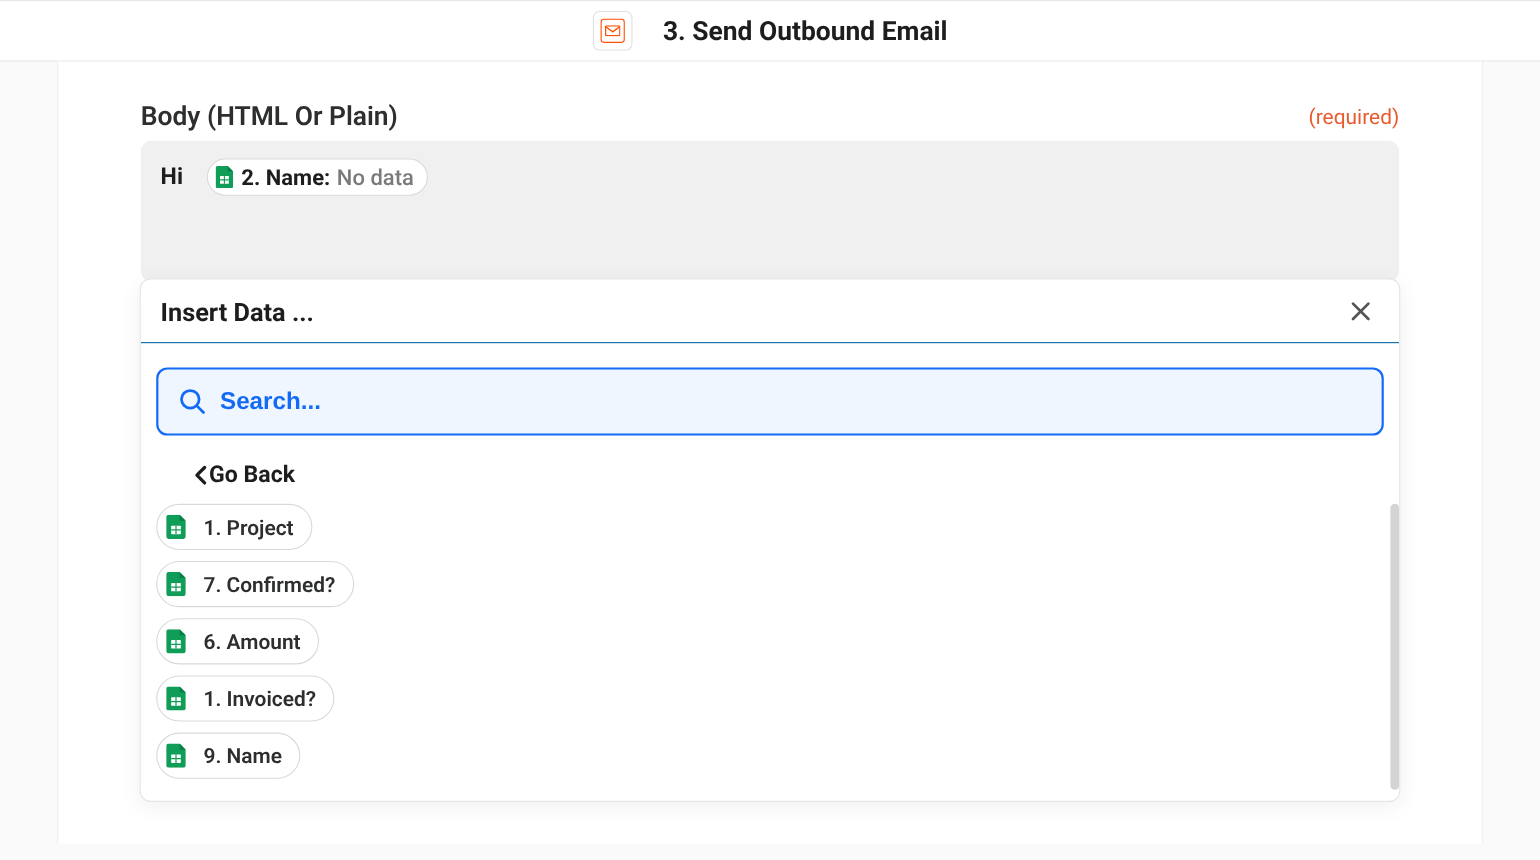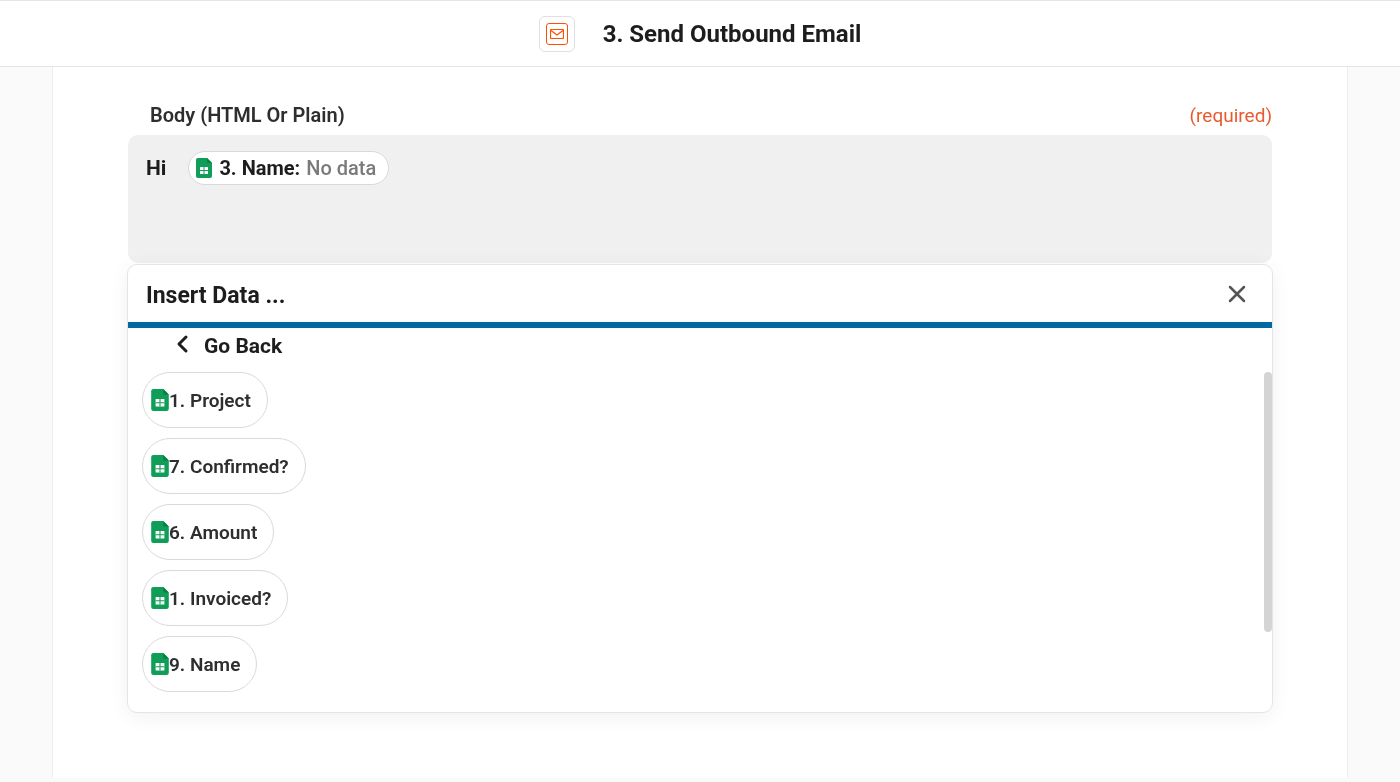--- a/index.html
+++ b/index.html
@@ -8,21 +8,21 @@
       background: #fafafa;
       color: #2d2e2e;
       width: 1400px;
       height: 782px;
       overflow: hidden;
     }
     .header {
       background: #fff;
       border-top: 1px solid #e5e5e5;
       border-bottom: 1px solid #e5e5e5;
-      height: 67px;
+      height: 56px;
       display: flex;
       align-items: center;
       justify-content: center;
       gap: 28px;
     }
     .email-icon-wrap {
       width: 36px;
       height: 36px;
       border: 1px solid #e0e0e0;
       border-radius: 6px;
@@ -61,24 +61,23 @@
       border-left: 1px solid #eee;
       border-right: 1px solid #eee;
     }
     .field-header {
       display: flex;
       justify-content: space-between;
       align-items: center;
       margin-bottom: 8px;
     }
     .field-label {
-      font-size: 20px;
+      font-size: 24px;
       font-weight: 600;
       color: #2d2e2e;
-      margin-left: 22px;
     }
     .required {
       font-size: 19px;
       color: #e95b2f;
       text-align: right;
     }
     .body-box {
       background: #f0f0f0;
       border-radius: 10px;
       padding: 16px 18px;
@@ -131,21 +130,21 @@
       border: 1px solid #e5e5e5;
       border-radius: 10px;
       box-shadow: 0 4px 20px rgba(0,0,0,0.06);
       overflow: hidden;
     }
     .popover-header {
       display: flex;
       justify-content: space-between;
       align-items: center;
       padding: 14px 20px 10px 18px;
-      border-bottom: 6px solid #0369a1;
+      border-bottom: 1px solid #0369a1;
     }
     .popover-title {
       font-size: 23px;
       font-weight: 700;
       color: #1d1d1d;
     }
     .close-btn {
       background: none;
       border: none;
       cursor: pointer;
@@ -174,44 +173,44 @@
       color: #136bf5;
       font-weight: 600;
       width: 100%;
     }
     .search-input::placeholder {
       color: #136bf5;
       opacity: 1;
     }
     .go-back-row {
       display: flex;
-      gap: 14px;
+      align-items: center;
       padding: 6px 14px 14px 48px;
       cursor: pointer;
     }
     .go-back-label {
       font-size: 21px;
       font-weight: 700;
       color: #1d1d1d;
     }
     .data-list {
       padding: 0 14px 10px 14px;
       position: relative;
     }
     .data-item {
       display: inline-flex;
       align-items: center;
-      gap: 0;
+      gap: 16px;
       border: 1px solid #d9d9d9;
       border-radius: 999px;
       padding: 4px 16px 4px 8px;
       margin-bottom: 10px;
       cursor: pointer;
       background: #fff;
-      height: 56px;
+      height: 42px;
     }
     .data-item-label {
       font-size: 19px;
       font-weight: 600;
       color: #2d2e2e;
     }
     .list-scrollbar {
       position: absolute;
       right: 0;
       top: 0;
@@ -250,37 +249,46 @@
         <span class="pill">
           <span class="sheets-icon">
             <svg width="16" height="20" viewBox="0 0 16 20">
               <path d="M2 0 h9 l5 5 v13 a2 2 0 0 1 -2 2 h-12 a2 2 0 0 1 -2 -2 v-16 a2 2 0 0 1 2 -2 z" fill="#0f9d58"></path>
               <path d="M11 0 l5 5 h-4 a1 1 0 0 1 -1 -1 z" fill="#087f46"></path>
               <rect x="4" y="9" width="8" height="7" rx="0.5" fill="#fff"></rect>
               <line x1="4" y1="12.5" x2="12" y2="12.5" stroke="#0f9d58" stroke-width="1"></line>
               <line x1="8" y1="9" x2="8" y2="16" stroke="#0f9d58" stroke-width="1"></line>
             </svg>
           </span>
-          <span class="pill-label">3. Name:</span>
+          <span class="pill-label">2. Name:</span>
           <span class="pill-value">No data</span>
         </span>
       </div>
     </div>
 
     <div class="insert-popover">
       <div class="popover-header">
         <div class="popover-title">Insert Data ...</div>
         <button class="close-btn">
           <svg width="22" height="22" viewBox="0 0 22 22">
             <line x1="4" y1="4" x2="18" y2="18" stroke="#555" stroke-width="2.5" stroke-linecap="round"></line>
             <line x1="18" y1="4" x2="4" y2="18" stroke="#555" stroke-width="2.5" stroke-linecap="round"></line>
           </svg>
         </button>
       </div>
 
+      <div class="search-wrap">
+        <div class="search-box">
+          <svg width="26" height="26" viewBox="0 0 26 26">
+            <circle cx="11" cy="11" r="8" stroke="#136bf5" stroke-width="2.5" fill="none"></circle>
+            <line x1="17" y1="17" x2="23" y2="23" stroke="#136bf5" stroke-width="2.5" stroke-linecap="round"></line>
+          </svg>
+          <input class="search-input" type="text" placeholder="Search..." style="">
+        </div>
+      </div>
 
       <div class="go-back-row">
         <svg width="14" height="20" viewBox="0 0 14 20">
           <path d="M10 3 L3 10 L10 17" stroke="#1d1d1d" stroke-width="3" fill="none" stroke-linecap="round" stroke-linejoin="round"></path>
         </svg>
         <span class="go-back-label">Go Back</span>
       </div>
 
       <div class="data-list" id="data-list">
         <div class="list-scrollbar"></div>

